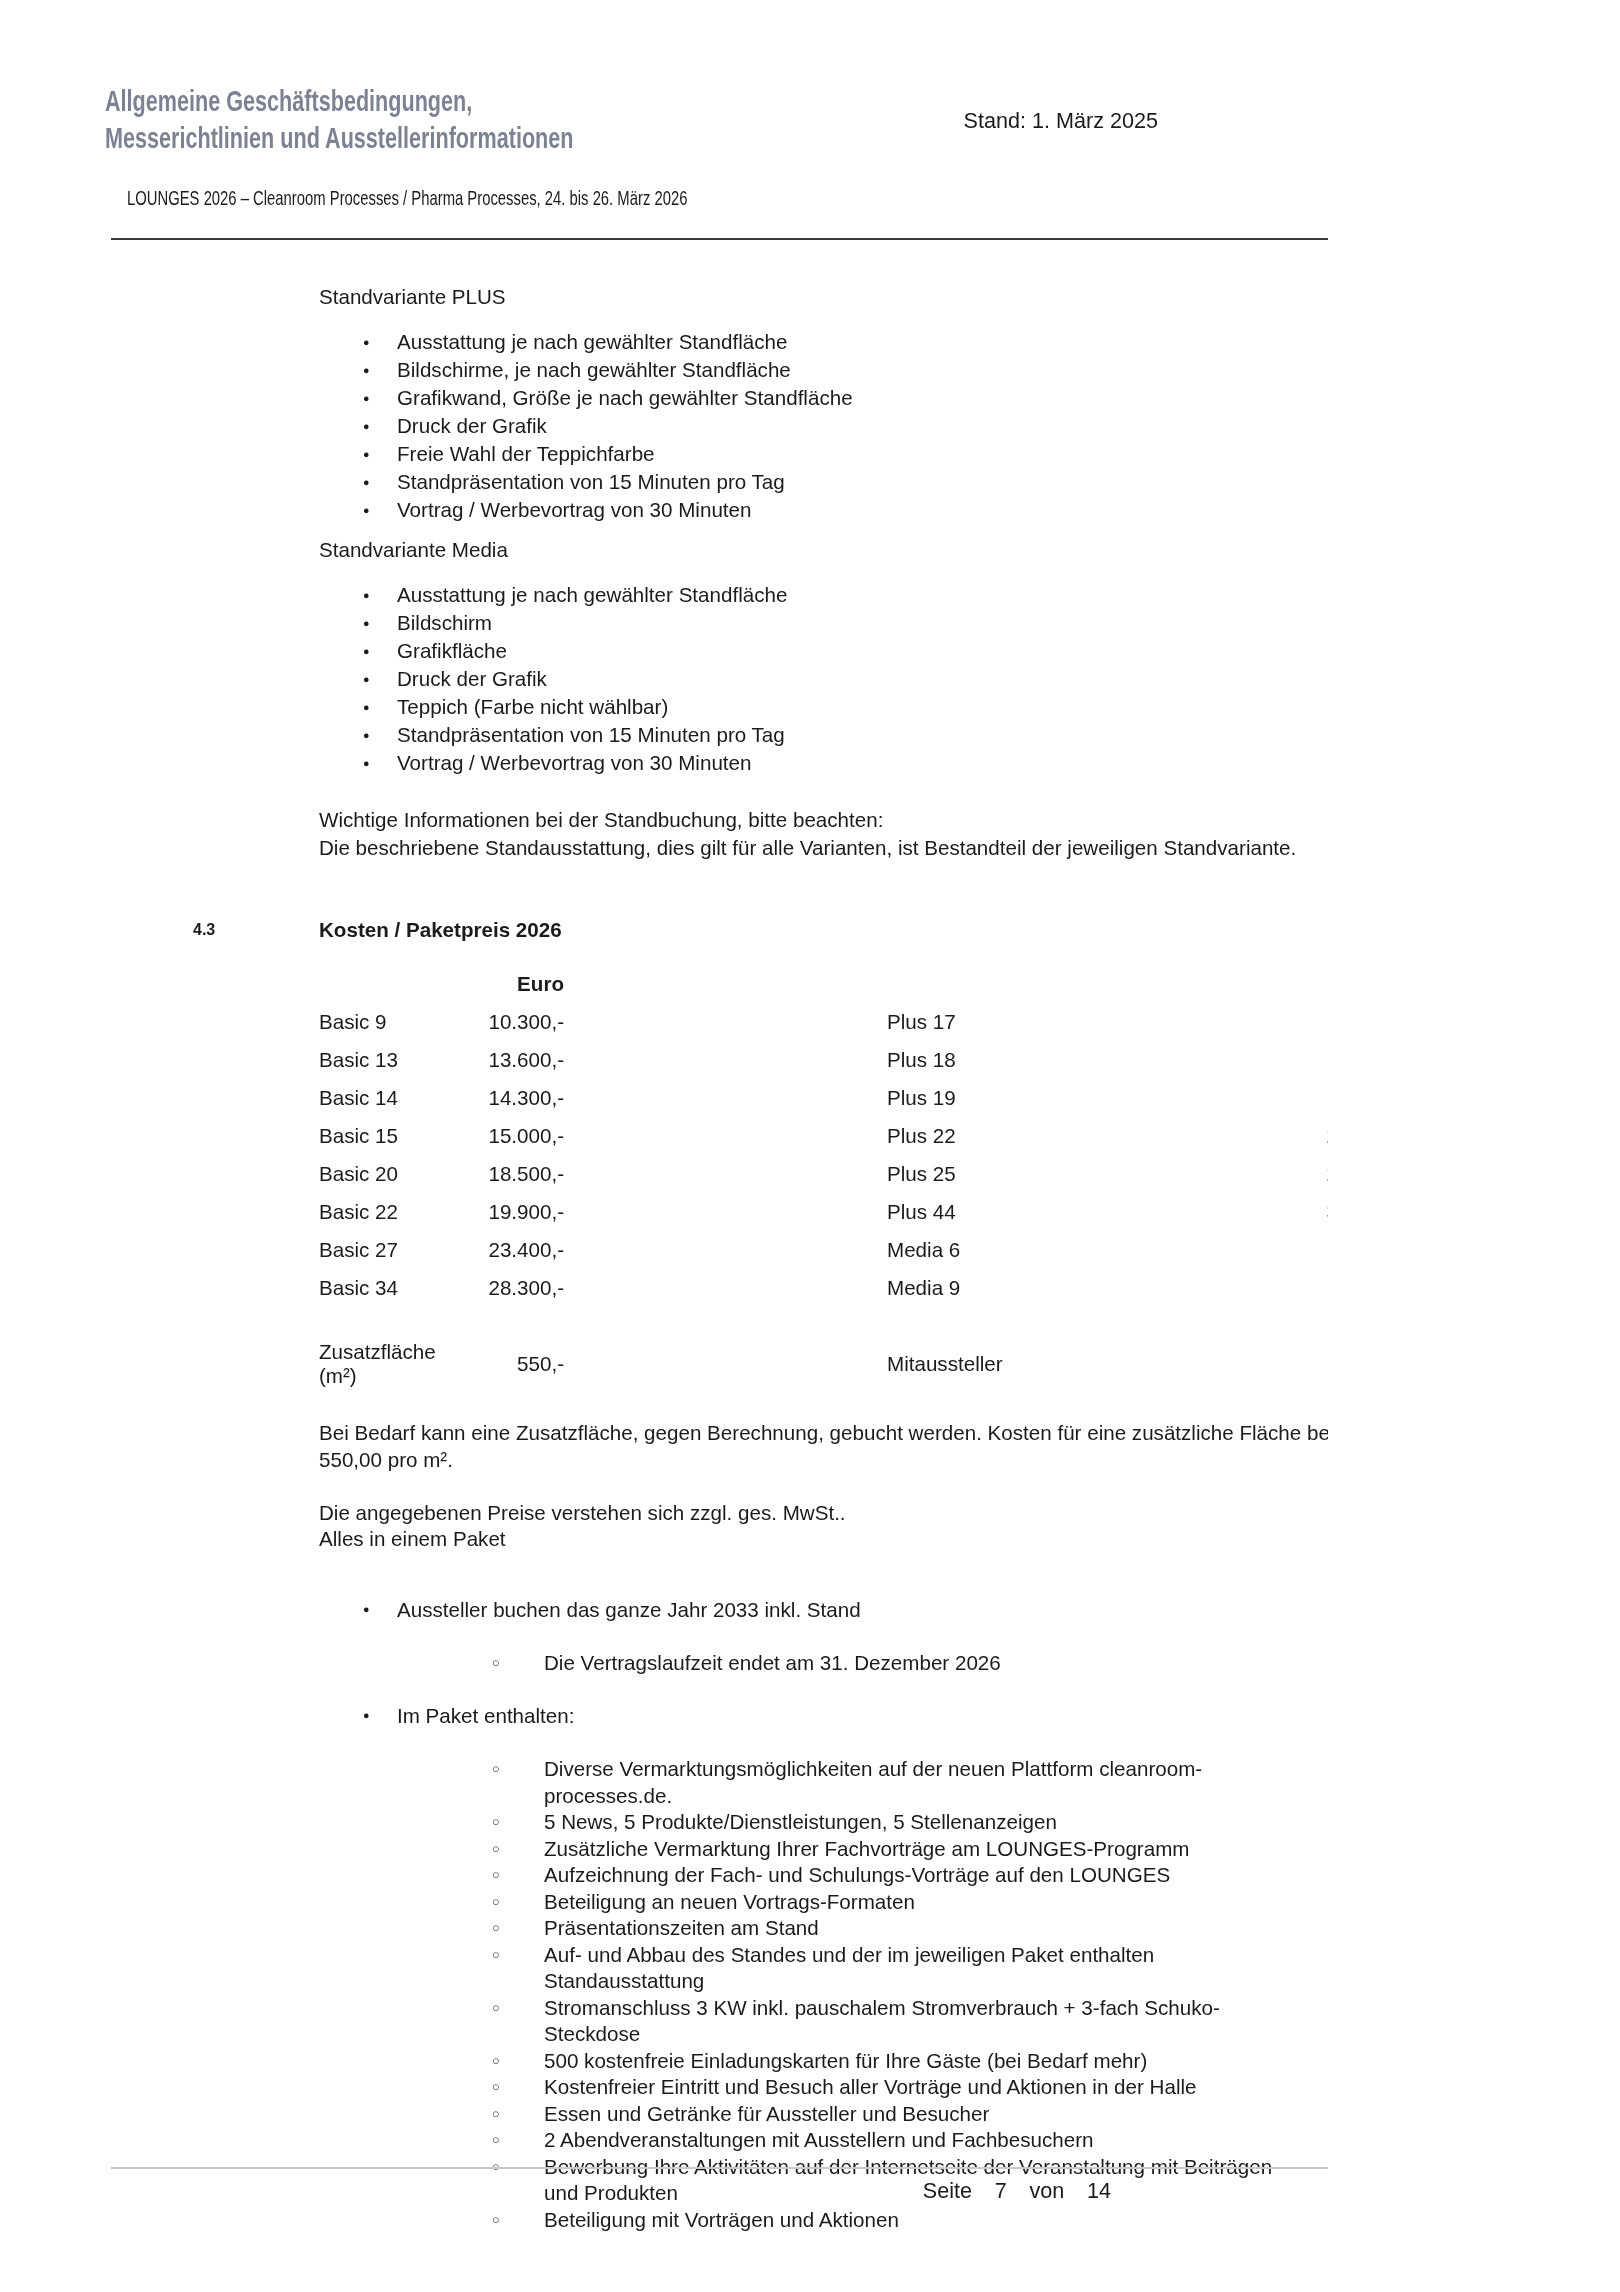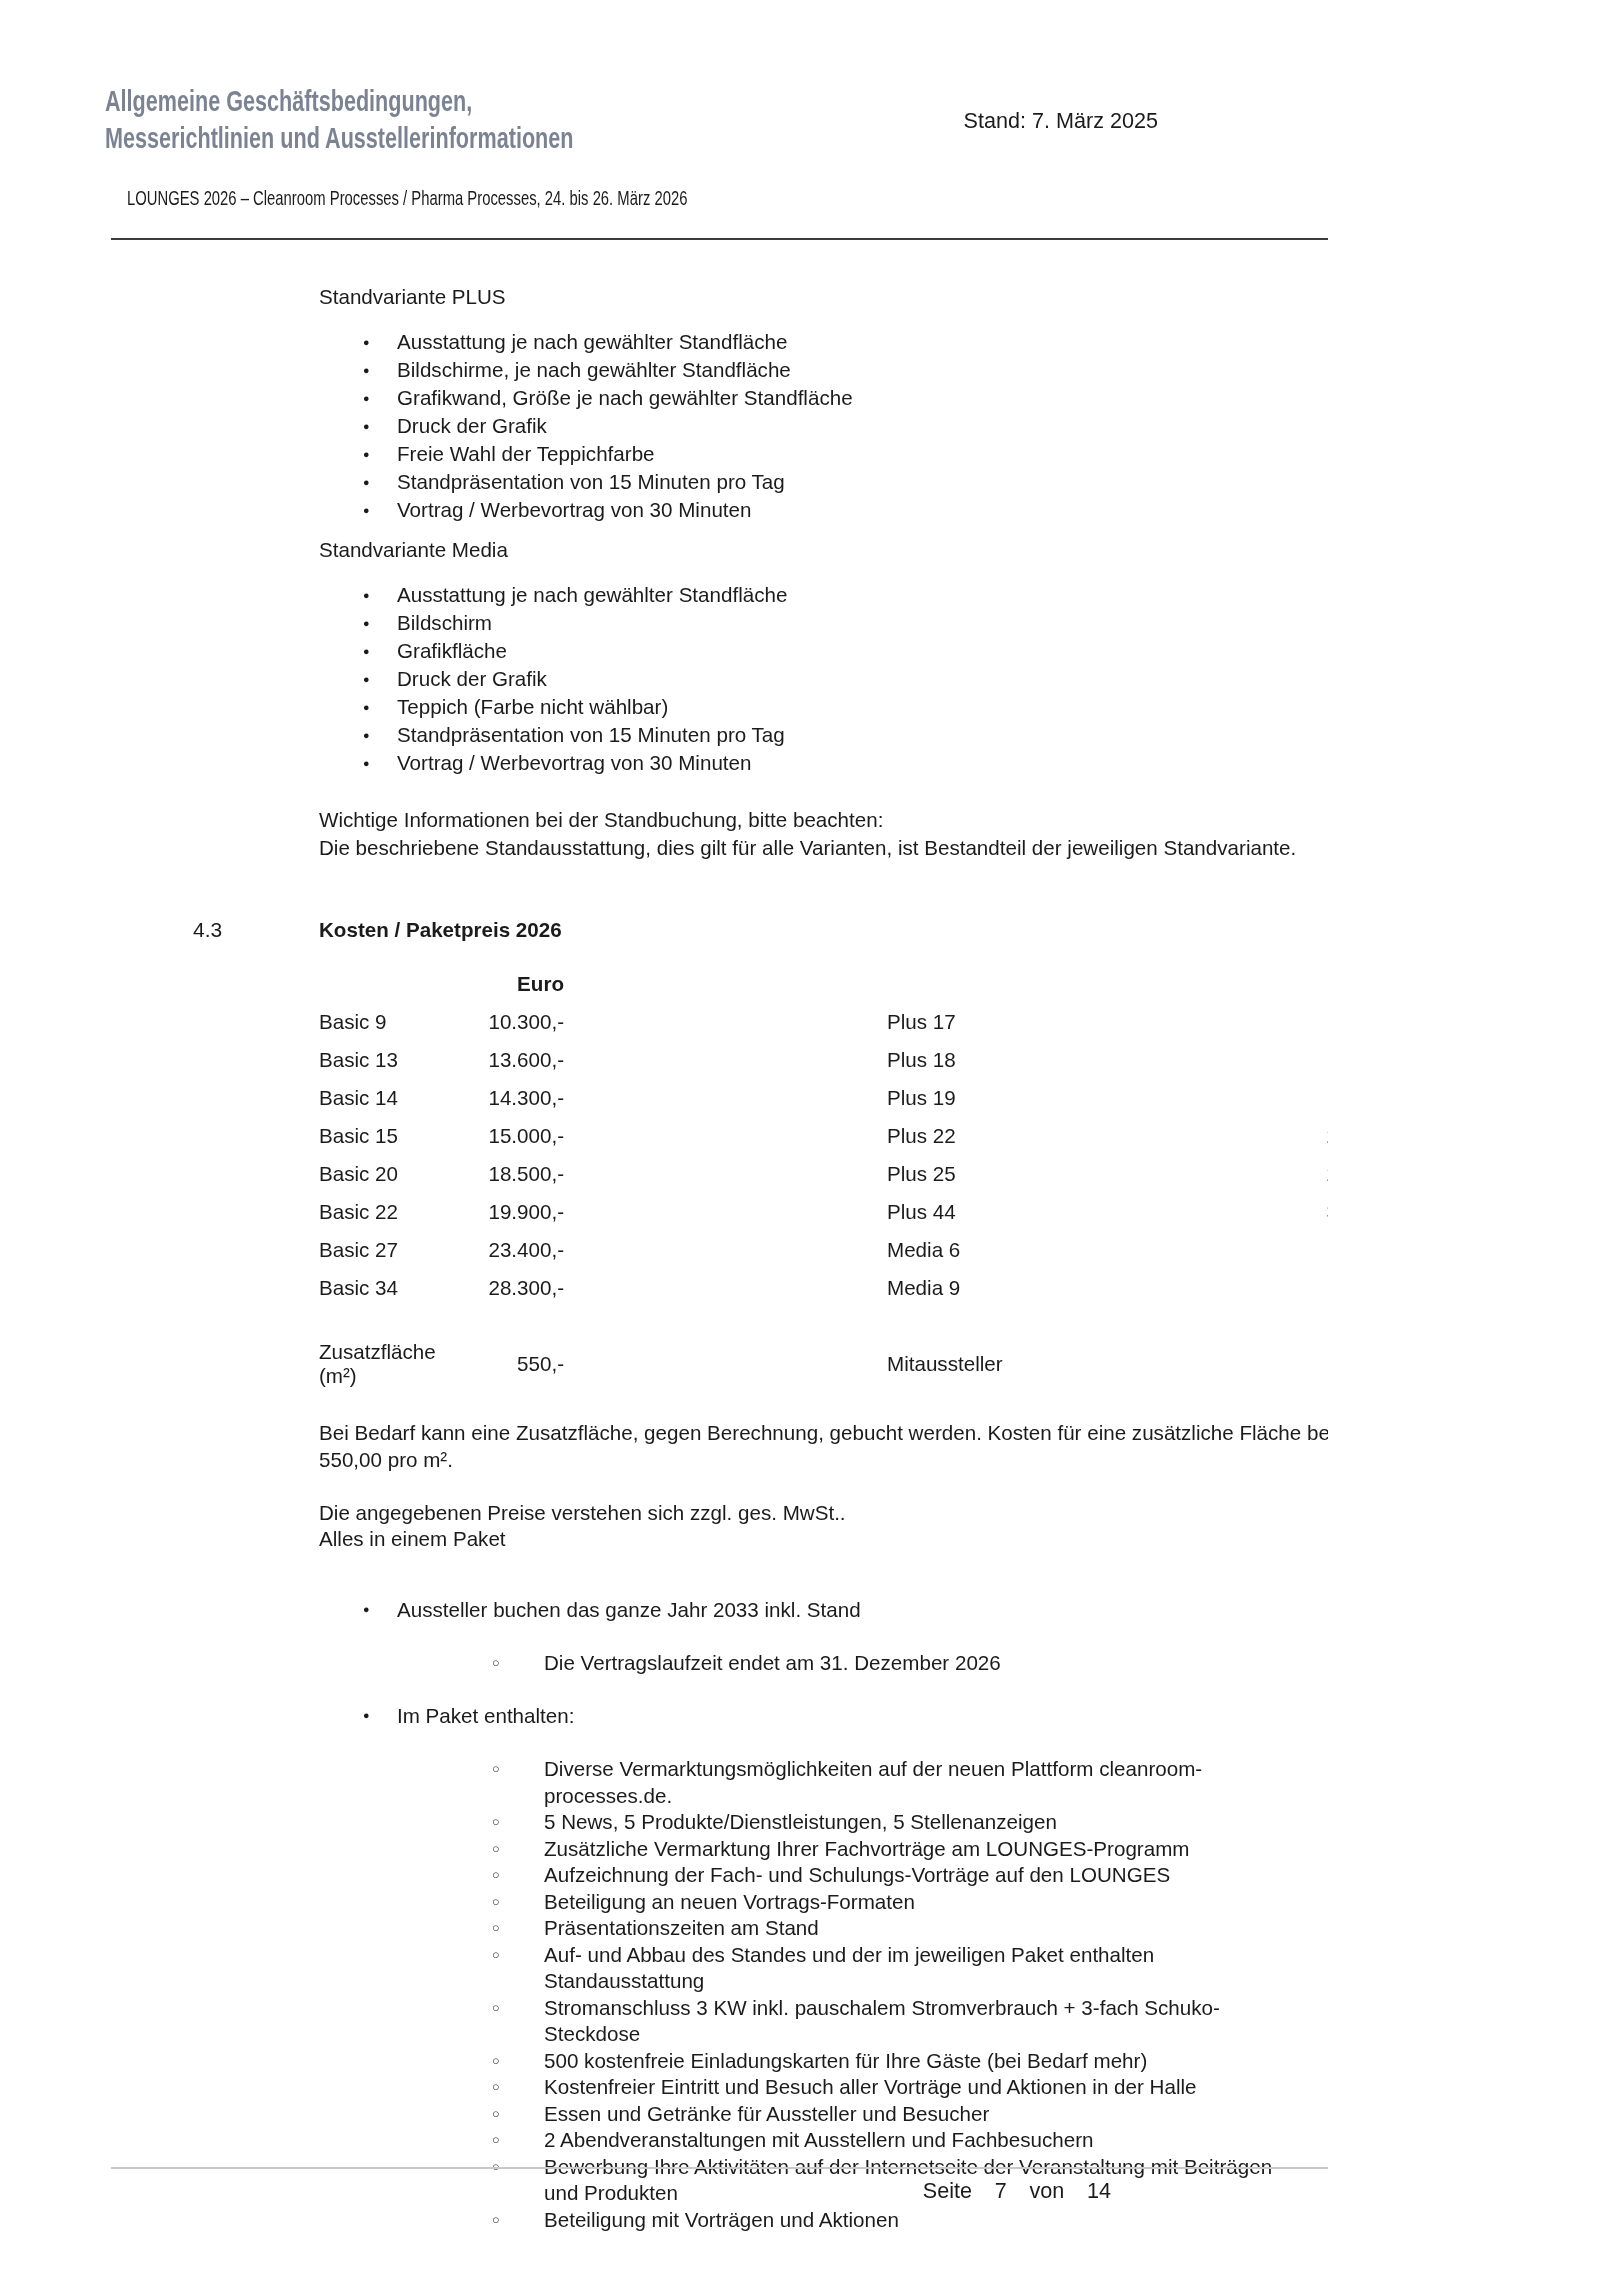--- a/index.html
+++ b/index.html
@@ -44,21 +44,21 @@
     position:absolute; left:28px; top:0;
     font-size:10.8px; line-height:28px;
   }
   .b2{ position:relative; padding-left:209px; line-height:26.5px; }
   .b2::before{
     content:"○";
     position:absolute; left:157px; top:0;
     font-size:12.7px; line-height:26.5px;
   }
   .notice{ line-height:28px; }
-  .sec-num{ left:193px; top:919px; font-size:21px; font-weight:normal; line-height:21.6px; }
+  .sec-num{ left:193px; top:919px; font-size:16px; font-weight:bold; line-height:21.6px; }
   .sec-43{ left:319px; top:919px; font-size:20.6px; font-weight:bold; line-height:21.6px; }
 
   
   .ptable{
     left:319px; top:965px;
     display:grid;
     grid-template-columns:147px 98px 323px 270px 245px;
     grid-auto-rows:38px;
     align-items:center;
     font-size:20.6px;
@@ -88,21 +88,21 @@
 </style>
 </head>
 <body>
 
 <div class="page">
 
   <div class="abs doc-title">
     <div>Allgemeine Geschäftsbedingungen,</div>
     <div>Messerichtlinien und Ausstellerinformationen</div>
   </div>
-  <div class="abs stand-date">Stand: 7. März 2025</div>
+  <div class="abs stand-date">Stand: 1. März 2025</div>
   <div class="abs subtitle">LOUNGES 2026 – Cleanroom Processes / Pharma Processes, 24. bis 26. März 2026</div>
   <div class="abs rule rule-top"></div>
 
   <div class="abs sec" style="top:286px">
     <div class="sec-heading">Standvariante PLUS</div>
   </div>
   <div class="abs sec" style="top:312px">
     <ul class="blist">
       <li class="b1">Ausstattung je nach gewählter Standfläche</li>
       <li class="b1">Bildschirme, je nach gewählter Standfläche</li>

